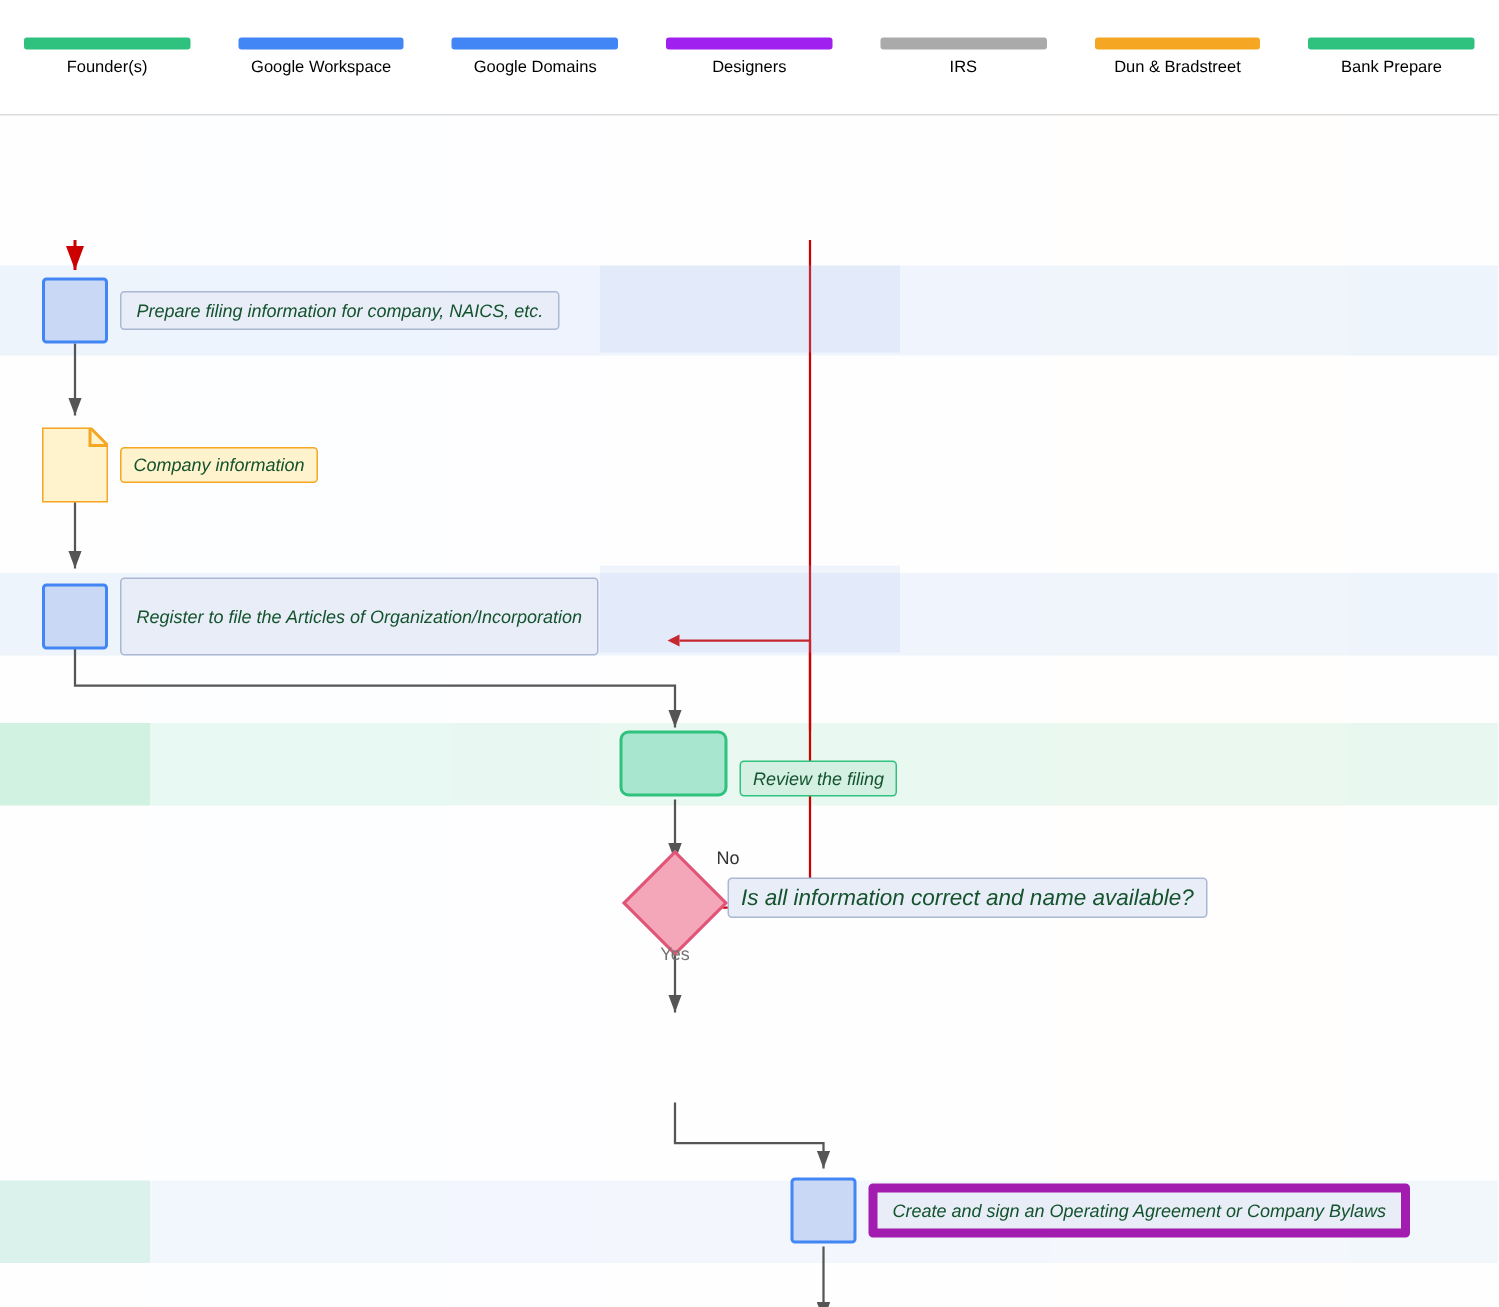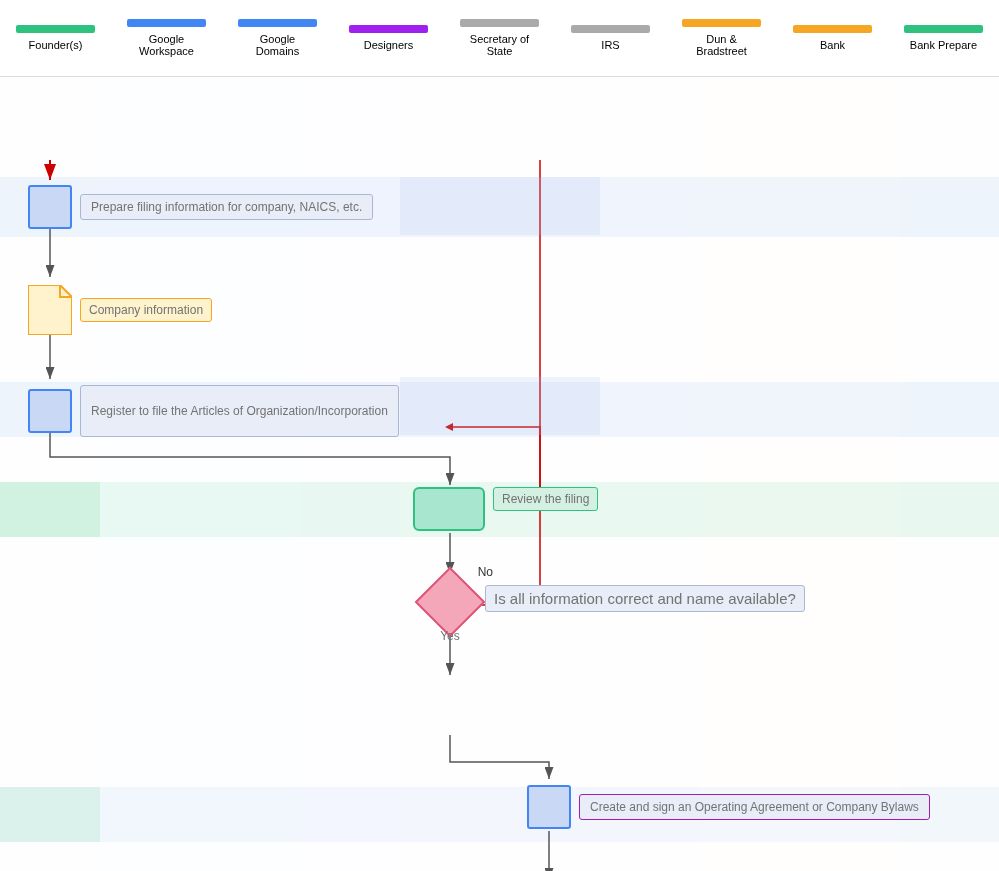--- a/index.html
+++ b/index.html
@@ -116,21 +116,22 @@
     .band-bank { left: 800px; width: 100px; background: #f5a623; }
     .band-bankacct { left: 900px; width: 99px; background: #2ec27e; }
 
     
     .label-box {
       background: #e8edf7;
       border: 1px solid #aab8d4;
       border-radius: 3px;
       padding: 4px 8px;
       font-size: 12px;
-      color: #737373;
+      color: #14532d;
+      font-style: italic;
     }
     .label-box-green {
       background: #d4f0e2;
       border: 1px solid #2ec27e;
     }
     .label-box-yellow {
       background: #fef3cd;
       border: 1px solid #f5a623;
     }
 
@@ -165,33 +166,25 @@
   <div class="tab tab-blue">
     <div class="tab-bar"></div>
     <span>Google Domains</span>
   </div>
   <div class="tab tab-purple">
     <div class="tab-bar"></div>
     <span>Designers</span>
   </div>
   <div class="tab tab-gray">
     <div class="tab-bar"></div>
-    <span>Secretary of State</span>
-  </div>
-  <div class="tab tab-gray">
-    <div class="tab-bar"></div>
     <span>IRS</span>
   </div>
   <div class="tab tab-orange">
     <div class="tab-bar"></div>
     <span>Dun &amp; Bradstreet</span>
-  </div>
-  <div class="tab tab-orange">
-    <div class="tab-bar"></div>
-    <span>Bank</span>
   </div>
   <div class="tab tab-green2">
     <div class="tab-bar"></div>
     <span>Bank Prepare</span>
   </div>
 </div>
 
 <div class="diagram">
 
   <div class="col-band band-founders" style="background:rgba(46,194,126,0.08)"></div>
@@ -267,36 +260,36 @@
     <div class="label-box label-box-yellow" style="margin-left:8px; font-size:12px;">Company information</div>
   </div>
 
   <div class="node" style="position:absolute; left:28px; top:308px; display:flex; align-items:center;">
     <div class="box-process" style="width:44px;height:44px;background:#c8d8f5;border:2px solid #4285f4;border-radius:3px;flex-shrink:0;"></div>
     <div class="label-box" style="margin-left:8px; background:#e8edf7; border:1px solid #aab8d4; border-radius:3px; padding:18px 10px; font-size:12px; white-space:nowrap;">Register to file the Articles of Organization/Incorporation</div>
   </div>
 
   <div style="position:absolute;left:400px;top:300px;width:200px;height:58px;background:rgba(180,200,240,0.2);pointer-events:none;"></div>
 
-  <div class="node" style="position:absolute; left:413px; top:410px; display:flex; align-items:flex-start;">
+  <div class="node" style="position:absolute; left:413px; top:410px; display:flex; align-items:flex-end;">
     <div class="box-review" style="width:72px;height:44px;background:#a8e6cf;border:2px solid #2ec27e;border-radius:6px;flex-shrink:0;"></div>
     <div class="label-box label-box-green" style="margin-left:8px; font-size:12px; white-space:nowrap;">Review the filing</div>
   </div>
 
   <div style="position:absolute; left:425px; top:500px;">
     <div class="diamond-wrapper">
       <div class="diamond"></div>
     </div>
 
     <div style="position:absolute; top:-12px; right:-18px; font-size:12px; color:#333;">No</div>
 
     <div style="position:absolute; bottom:-16px; left:50%; transform:translateX(-50%); font-size:12px; color:#737373;">Yes</div>
 
     <div class="label-box" style="position:absolute; left:60px; top:8px; font-size:15px; white-space:nowrap;">Is all information correct and name available?</div>
   </div>
 
 
   <div class="node" style="position:absolute; left:527px; top:708px; display:flex; align-items:center;">
     <div class="box-process" style="width:44px;height:44px;background:#c8d8f5;border:2px solid #4285f4;border-radius:3px;flex-shrink:0;"></div>
-    <div class="label-box" style="margin-left:8px; background:#e8edf7; border:1px solid #a21caf; border-radius:3px; padding:5px 10px; font-size:12px; white-space:nowrap;">Create and sign an Operating Agreement or Company Bylaws</div>
+    <div class="label-box" style="margin-left:8px; background:#e8edf7; border:6px solid #a21caf; border-radius:3px; padding:5px 10px; font-size:12px; white-space:nowrap;">Create and sign an Operating Agreement or Company Bylaws</div>
   </div>
 
 </div>
 
 </body></html>

